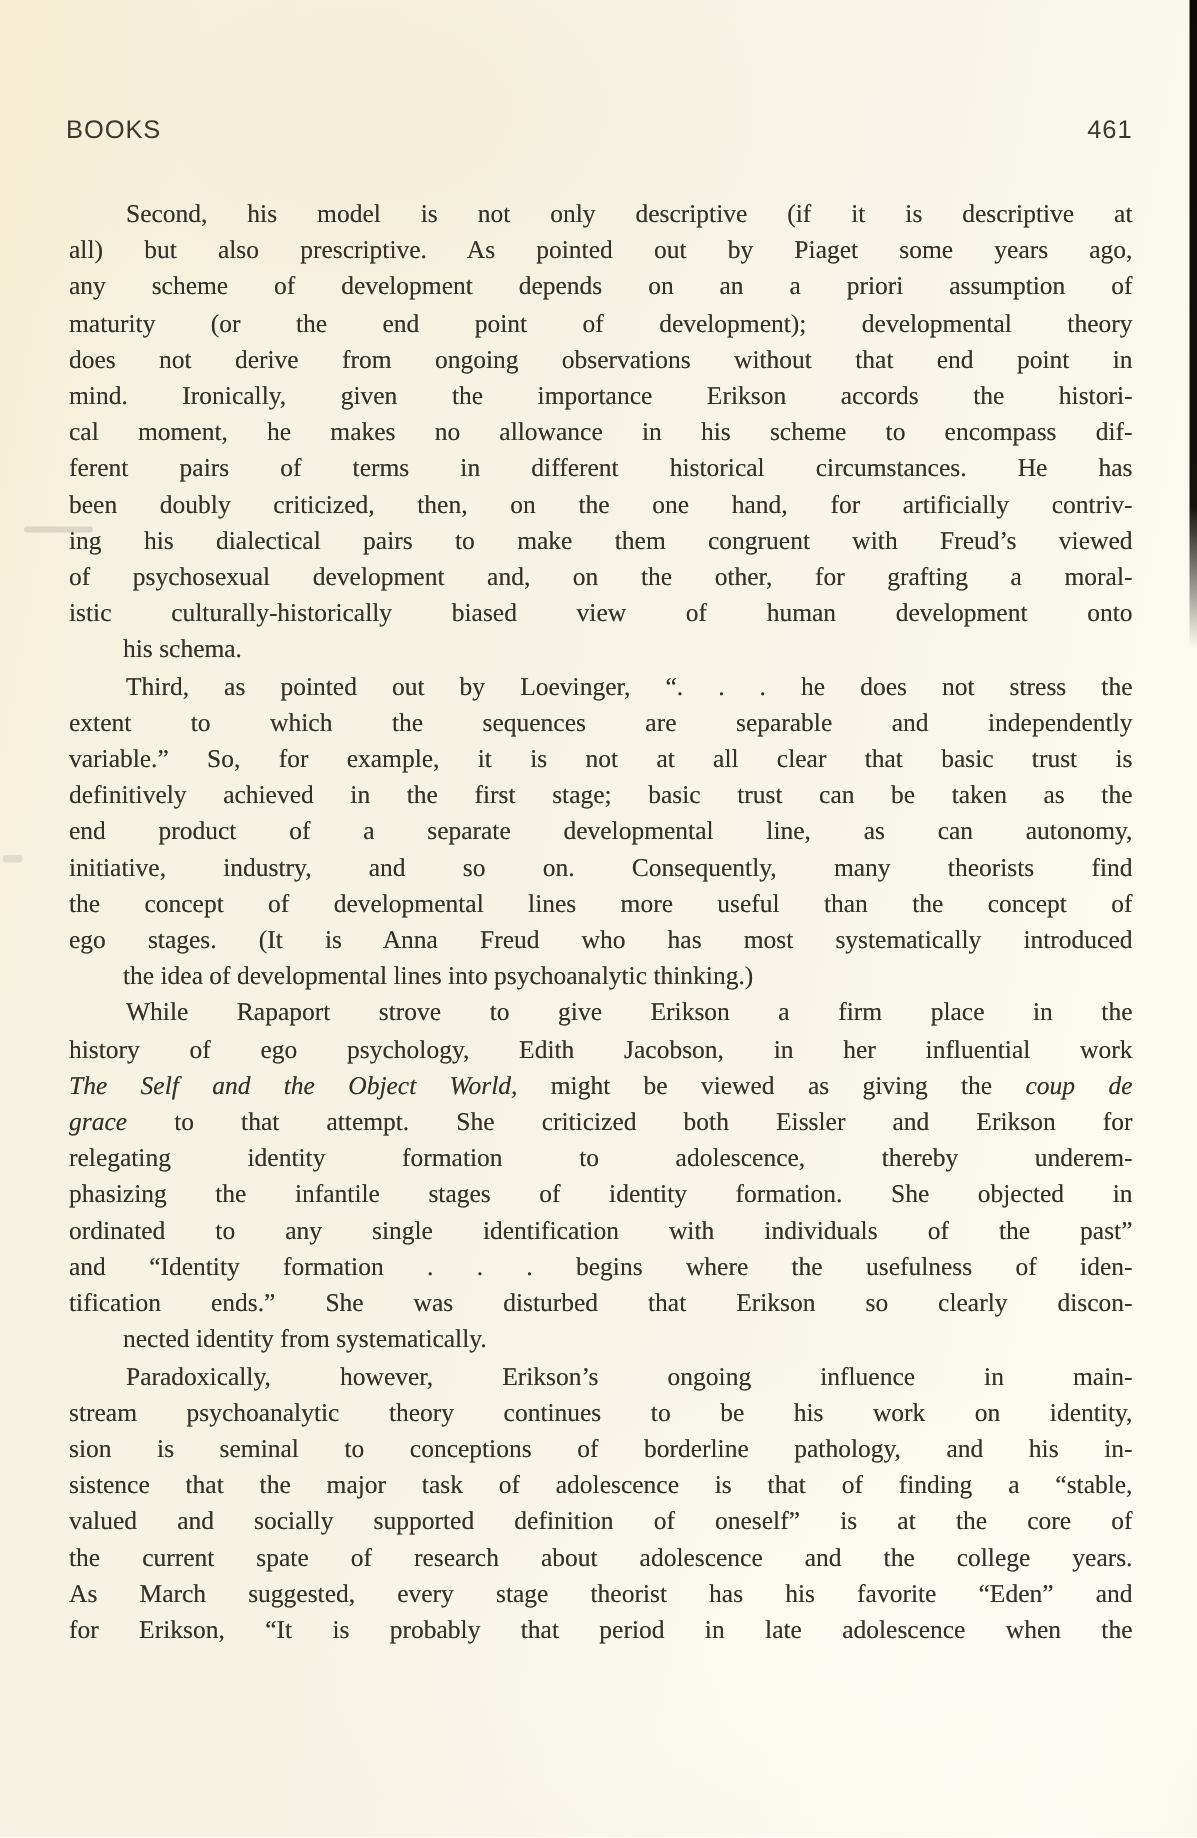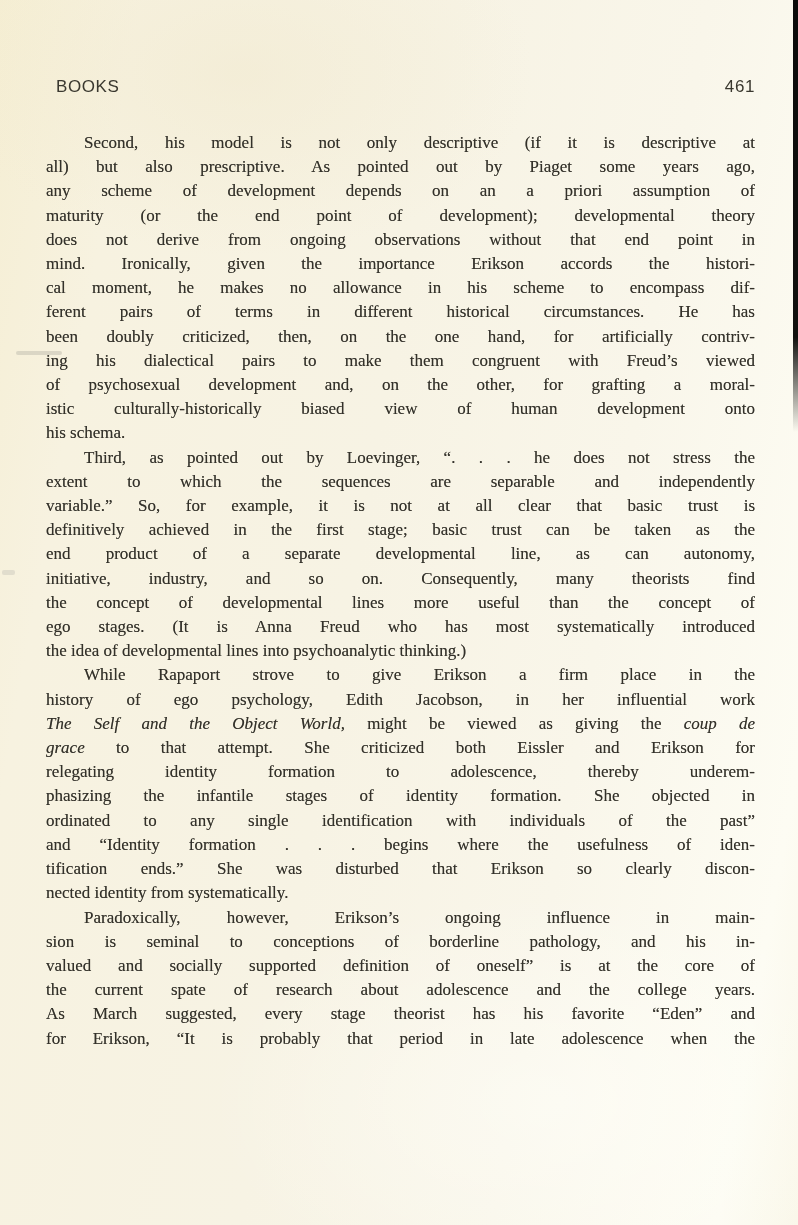--- a/index.html
+++ b/index.html
@@ -44,21 +44,21 @@
     left: 2px;
     top: 570px;
     width: 13px;
     height: 5px;
     background: #cfccc0;
     opacity: 0.55;
     border-radius: 2px;
   }
   .running-head {
     position: absolute;
-    left: 56px;
+    left: 44px;
     right: 43px;
     top: 77px;
     display: flex;
     justify-content: space-between;
     align-items: baseline;
     font-family: "Liberation Sans", sans-serif;
     font-size: 17px;
     letter-spacing: 0.6px;
     color: #3a382f;
   }
@@ -70,21 +70,21 @@
     font-size: 17px;
     line-height: 24.2px;
     color: #33312a;
     text-shadow: 0 0 0.4px rgba(51,49,42,0.55);
   }
   .line {
     text-align: justify;
     text-align-last: justify;
     white-space: normal;
   }
-  .line.end { text-align-last: left; }
+  .line.end { text-align-last: left; margin-left: 36px; }
   .line.ind { text-indent: 38px; }
   .it { font-style: italic; }
 </style>
 </head>
 <body>
 
 <div class="page">
   <div class="edge-strip"></div>
   <div class="margin-mark-1"></div>
   <div class="margin-mark-2"></div>
@@ -132,21 +132,23 @@
       <div class="line">relegating identity formation to adolescence, thereby underem-</div>
       <div class="line">phasizing the infantile stages of identity formation. She objected in</div>
       <div class="line">ordinated to any single identification with individuals of the past”</div>
       <div class="line">and “Identity formation . . . begins where the usefulness of iden-</div>
       <div class="line">tification ends.” She was disturbed that Erikson so clearly discon-</div>
       <div class="line end">nected identity from systematically.</div>
     </div>
 
     <div>
       <div class="line ind">Paradoxically, however, Erikson’s ongoing influence in main-</div>
+      <div class="line">stream psychoanalytic theory continues to be his work on identity,</div>
       <div class="line">sion is seminal to conceptions of borderline pathology, and his in-</div>
+      <div class="line">sistence that the major task of adolescence is that of finding a “stable,</div>
       <div class="line">valued and socially supported definition of oneself” is at the core of</div>
       <div class="line">the current spate of research about adolescence and the college years.</div>
       <div class="line">As March suggested, every stage theorist has his favorite “Eden” and</div>
       <div class="line">for Erikson, “It is probably that period in late adolescence when the</div>
     </div>
 
   </div>
 </div>
 
 </body></html>

